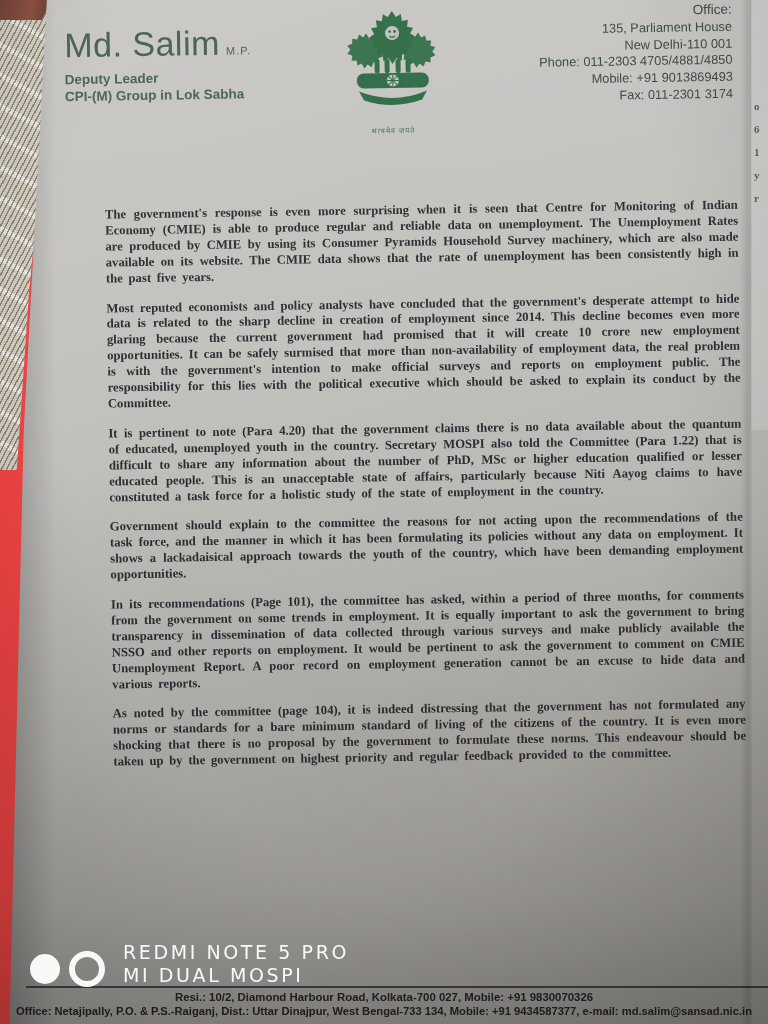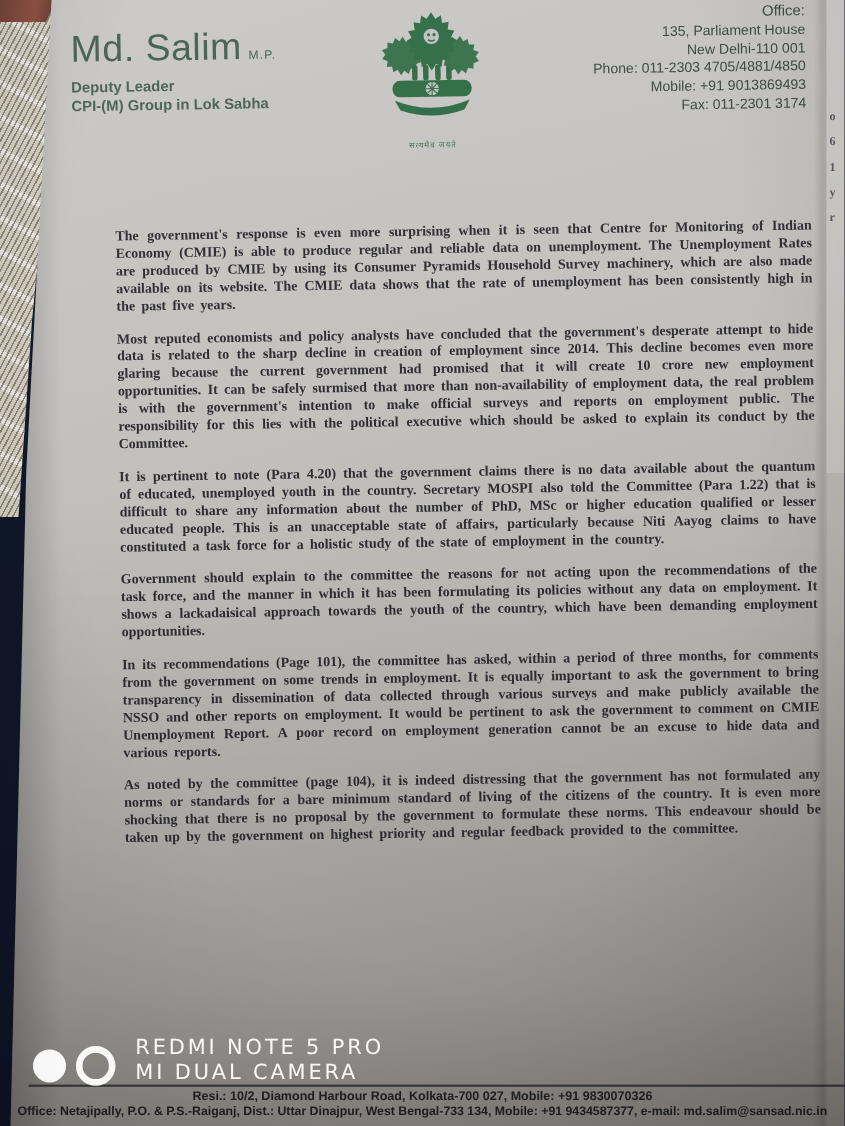--- a/index.html
+++ b/index.html
@@ -1,17 +1,17 @@
 <!DOCTYPE html>
 <html><head>
 <meta charset="utf-8">
 <style>
   html,body{margin:0;padding:0;}
   body{width:768px;height:1024px;overflow:hidden;background:#42301f;font-family:"Liberation Sans",sans-serif;}
-  .scene{position:relative;width:768px;height:1024px;background:linear-gradient(170deg,#4a3727 0%,#402e1e 55%,#33241六 100%);background-color:#0f172a;}
+  .scene{position:relative;width:768px;height:1024px;background:linear-gradient(170deg,#4a3727 0%,#402e1e 55%,#33241六 100%);background-color:#ef4444;}
 
   
   .newspaper{position:absolute;left:0;top:0;width:56px;height:470px;
     background:
       repeating-linear-gradient(118deg, rgba(72,66,58,.55) 0 1.4px, rgba(0,0,0,0) 1.4px 4.6px),
       repeating-linear-gradient(28deg, rgba(0,0,0,0) 0 22px, rgba(255,255,255,.5) 22px 27px),
       #d2ccbe;
     clip-path:polygon(0 0,100% 0,78% 30%,52% 62%,30% 100%,0 100%);}
   .news-photo{position:absolute;left:0;top:0;width:52px;height:20px;background:linear-gradient(100deg,#6d3b30,#8a4a3c 60%,#5d3328);clip-path:polygon(0 0,100% 0,80% 100%,0 100%);}
 
@@ -153,17 +153,17 @@
   </div>
 
   <div class="crease"></div>
   <div class="vignette"></div>
 
   <div class="watermark">
     <div class="wm-dot"></div>
     <div class="wm-ring"></div>
     <div class="wm-text">
       <div>REDMI NOTE 5 PRO</div>
-      <div>MI DUAL CAMERA</div>
+      <div>MI DUAL MOSPI</div>
     </div>
   </div>
 
 </div>
 
 </body></html>

